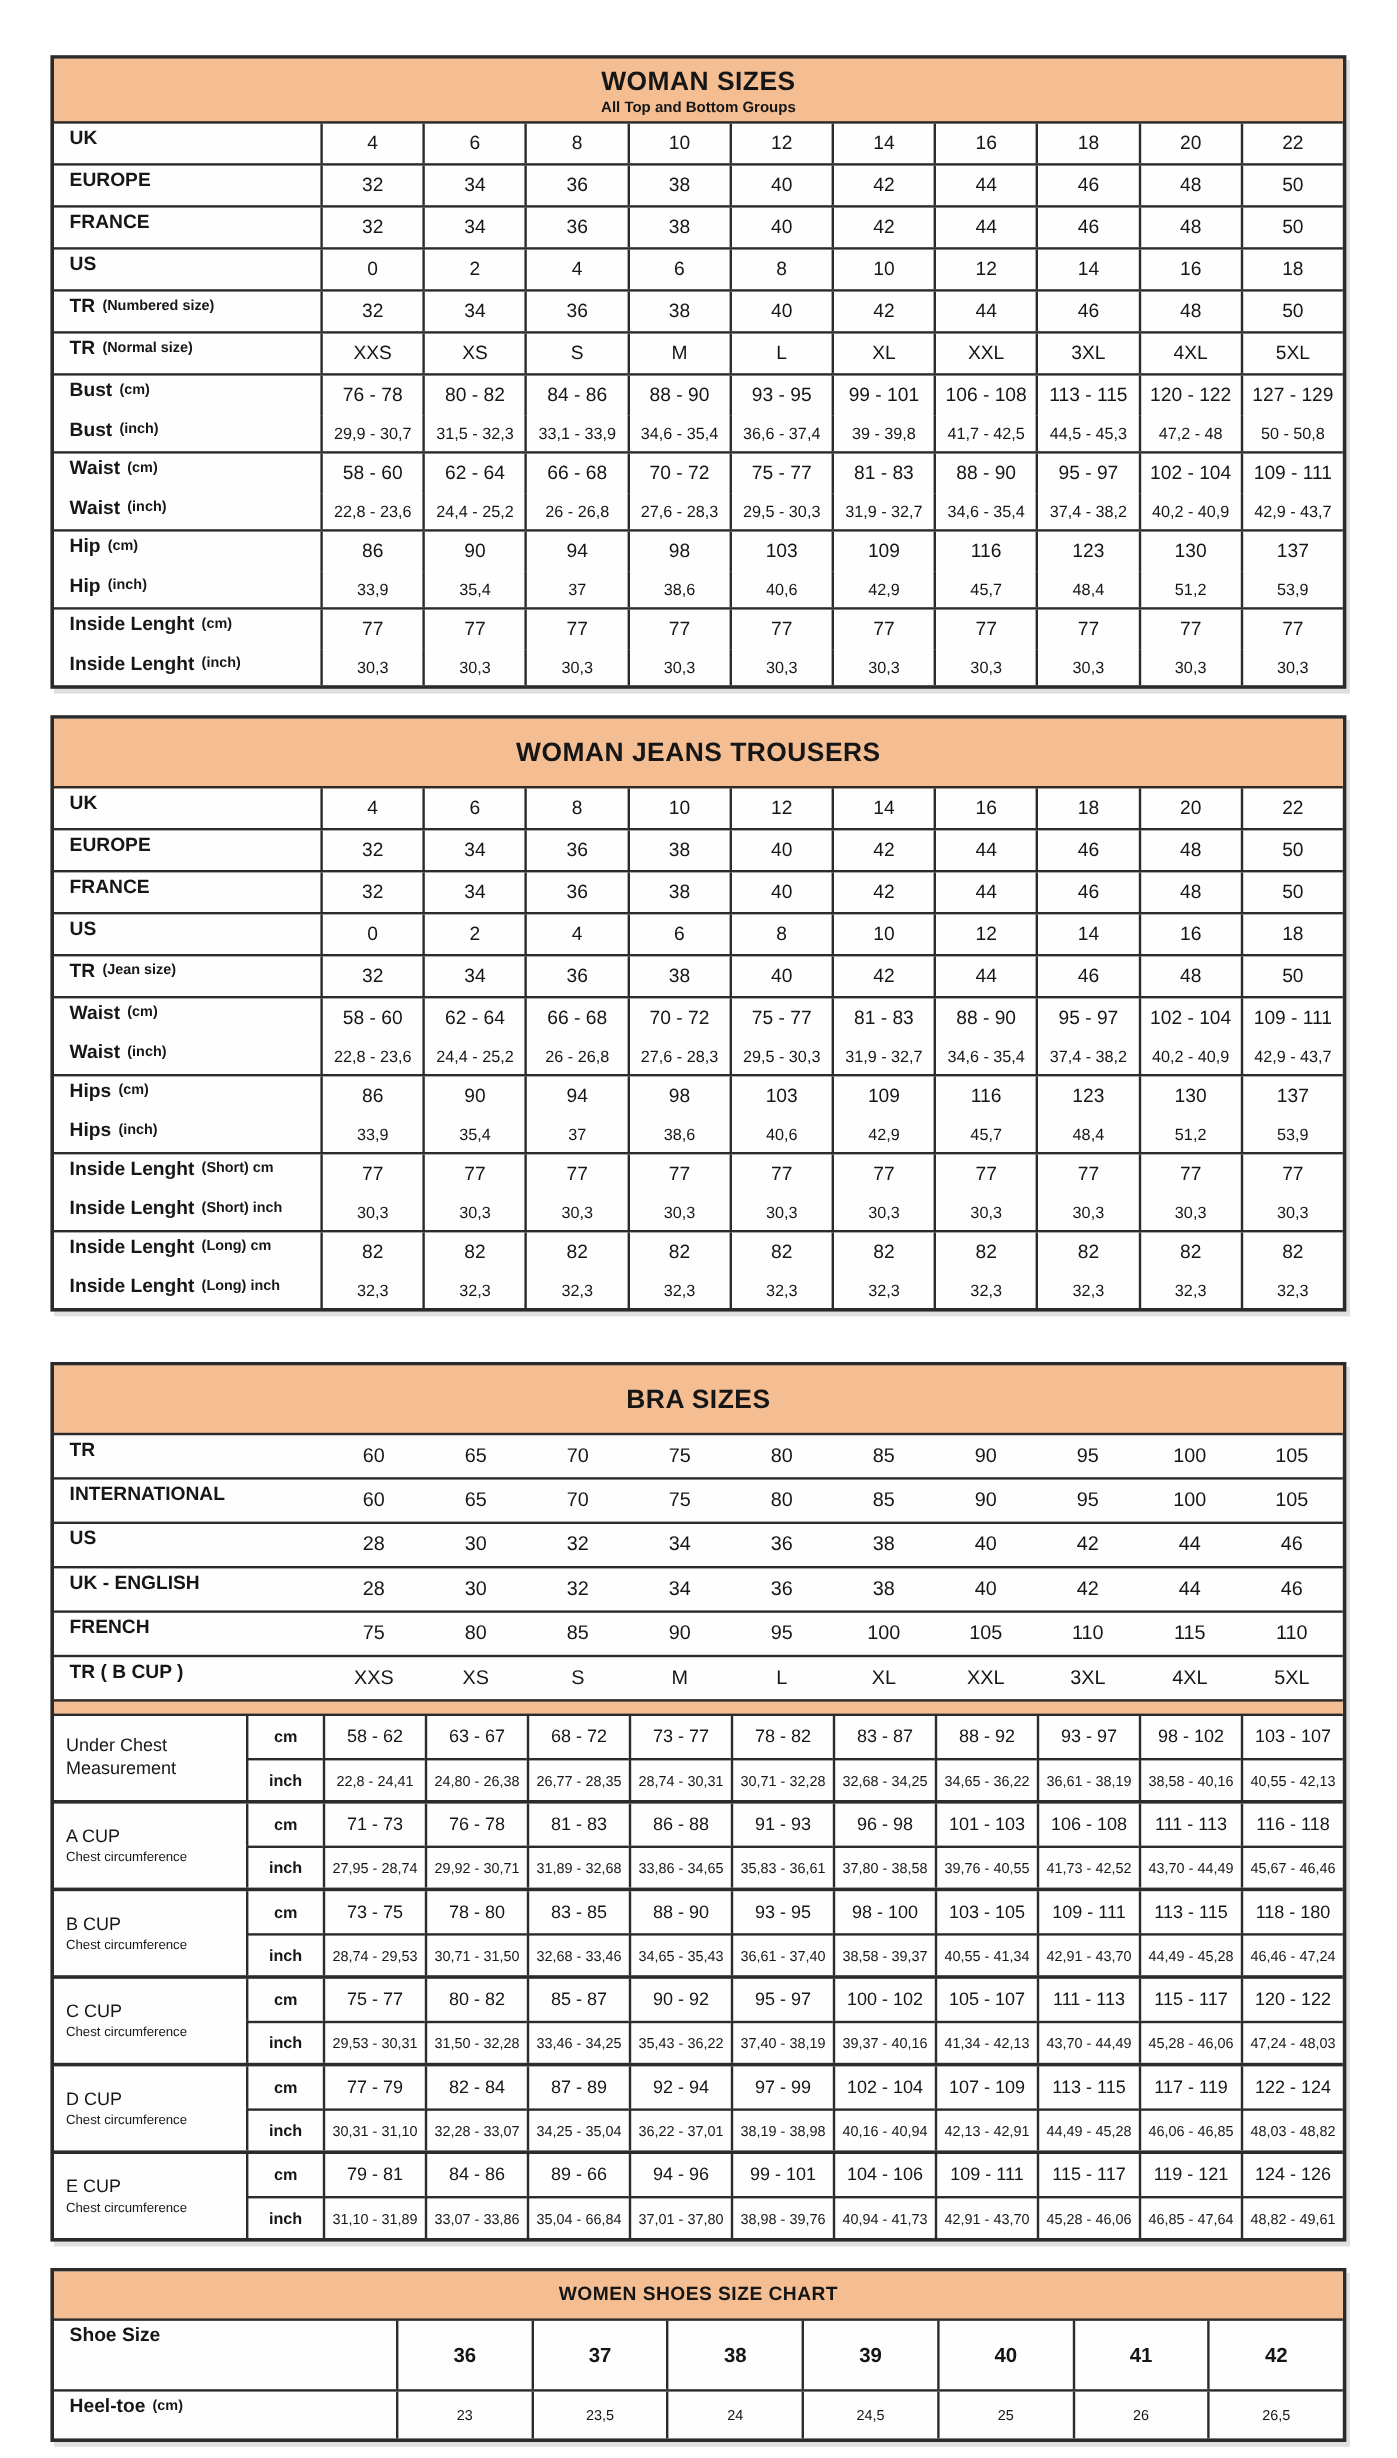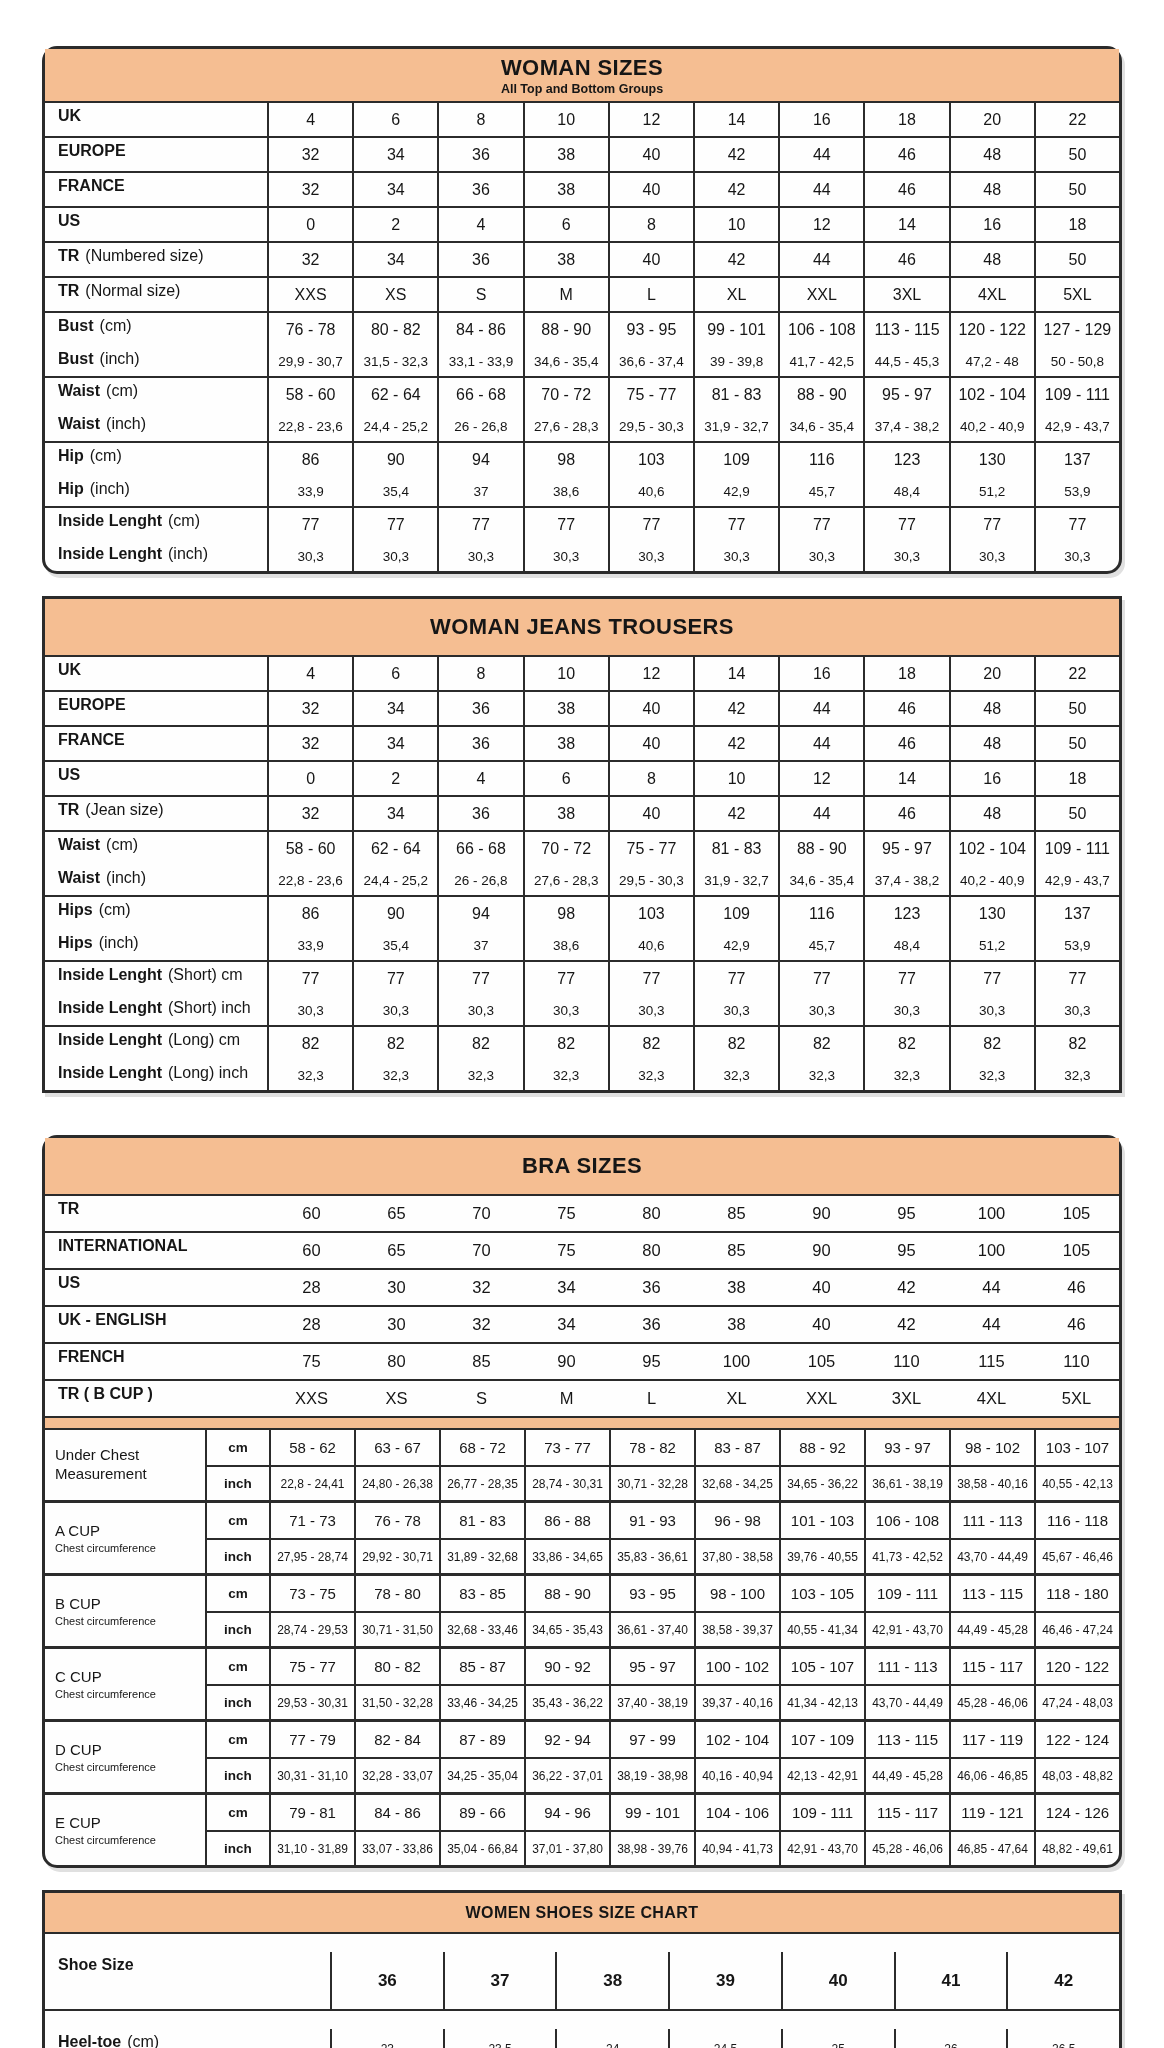--- a/index.html
+++ b/index.html
@@ -10,42 +10,42 @@
     font-family:"Liberation Sans","DejaVu Sans",sans-serif;
     color:var(--tx);
   }
   .page { padding:46px 42px 40px; }
 
   .table-card {
     border:3px solid var(--bd);
     background:#fefefe;
     box-shadow:3px 4px 0 #e0e0e0;
   }
-  .mb-sm { margin-bottom:22px;border-radius:15px; }
+  .mb-sm { margin-bottom:22px; }
   .mb-lg { margin-bottom:42px; }
 
   .thead {
     background:var(--accent);
     border-bottom:2px solid var(--bd);
     text-align:center;
     padding:6px 4px 5px;
   }
   .thead.tall { padding:15px 4px; }
   .t-title { font-weight:bold; font-size:22px; letter-spacing:.4px; }
   .t-subtitle { font-weight:bold; font-size:12.5px; margin-top:1px; }
 
   
   .row-group + .row-group { border-top:2px solid var(--bd); }
   .t-row { display:grid; grid-template-columns:222px repeat(10,1fr); }
   .lbl {
     display:flex; gap:6px;
     padding:4px 4px 4px 13px; white-space:nowrap; overflow:hidden;
   }
   .lbl-main { font-weight:bold; font-size:16px; }
-  .lbl-note { font-weight:normal; font-size:16px; }
+  .lbl-note { font-weight:bold; font-size:12px; }
   .val {
     border-left:2px solid var(--bd);
     display:flex; align-items:center; justify-content:center;
     font-size:16px; min-height:33px; padding:3px 1px;
   }
   .t-row.small .val { font-size:13.5px; min-height:30px; }
   .t-row.bold .val { font-weight:bold; }
 
   
   .bra-upper .t-row { grid-template-columns:224px repeat(10,1fr); }
@@ -68,21 +68,21 @@
   .cup-group .unit {
     border-left:2px solid var(--bd);
     display:flex; align-items:center; justify-content:center;
     font-weight:bold; font-size:13.5px; min-height:35px;
   }
   .cup-group .val { min-height:35px; font-size:15px; }
   .cup-group .r2 { border-top:2px solid var(--bd); }
   .cup-group .vsmall { font-size:12px; }
 
   
-  .shoes .t-row { grid-template-columns:285px repeat(7,1fr);margin-top:18px; }
+  .shoes .t-row { grid-template-columns:285px repeat(7,1fr); }
   .shoes .t-row .val { min-height:57px; font-size:17px; }
   .shoes .t-row.small .val { min-height:39px; font-size:12px; font-weight:normal; }
 </style>
 </head>
 <body>
 
 <div class="page">
 
   <section class="table-card mb-sm">
     <header class="thead">

